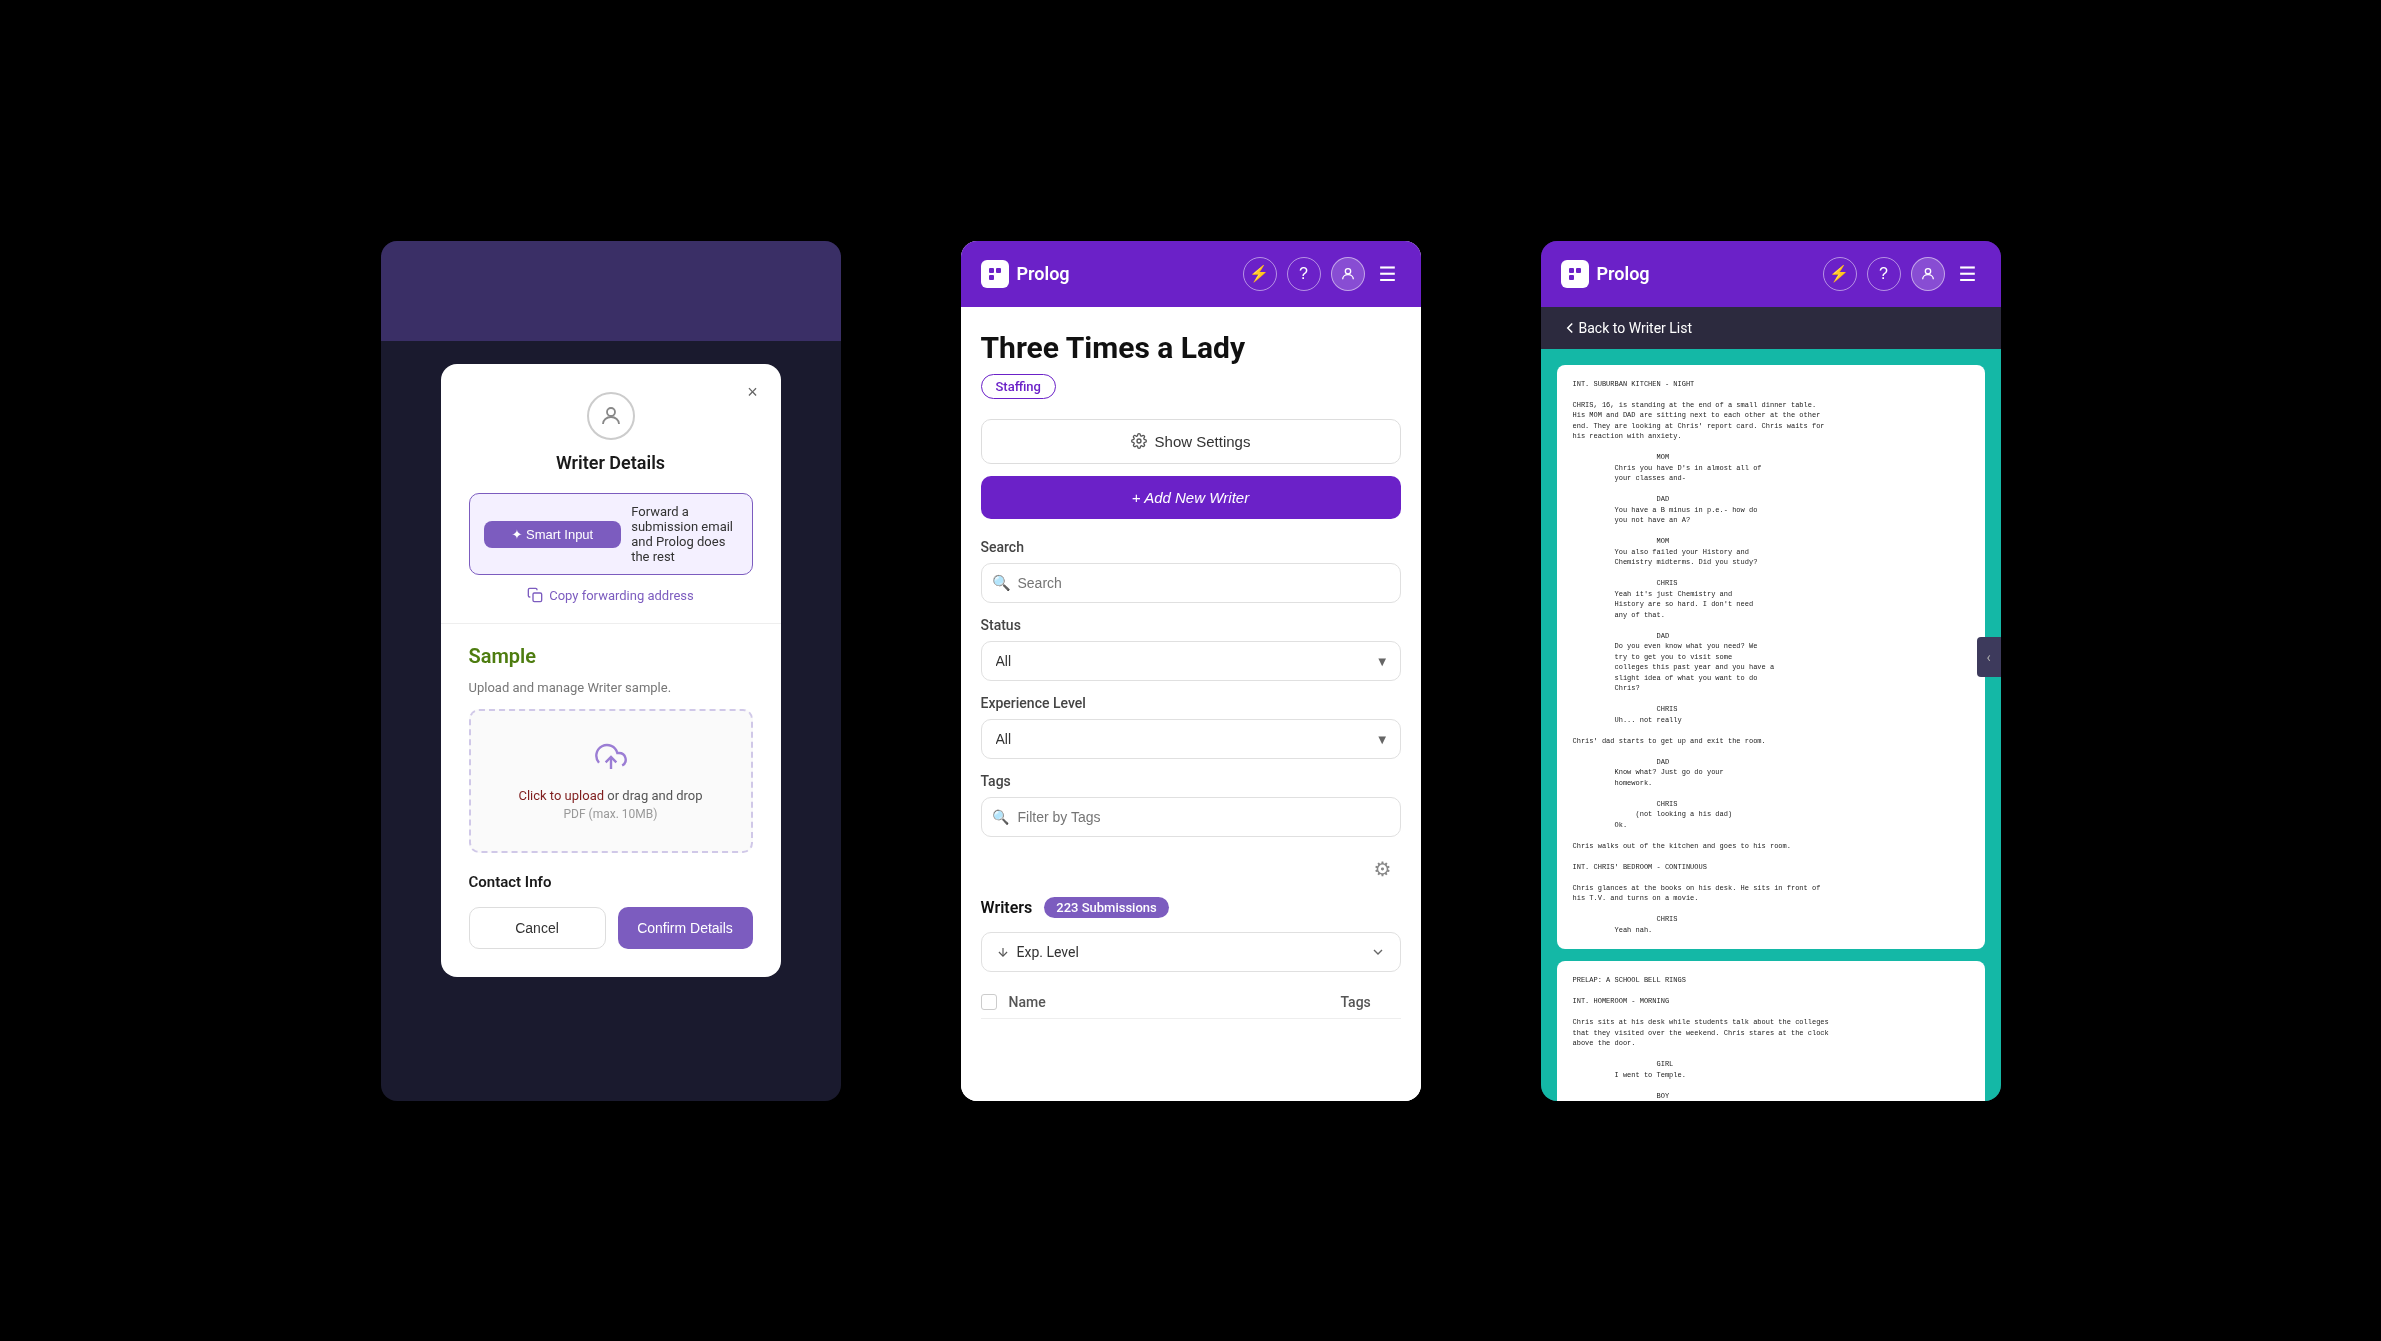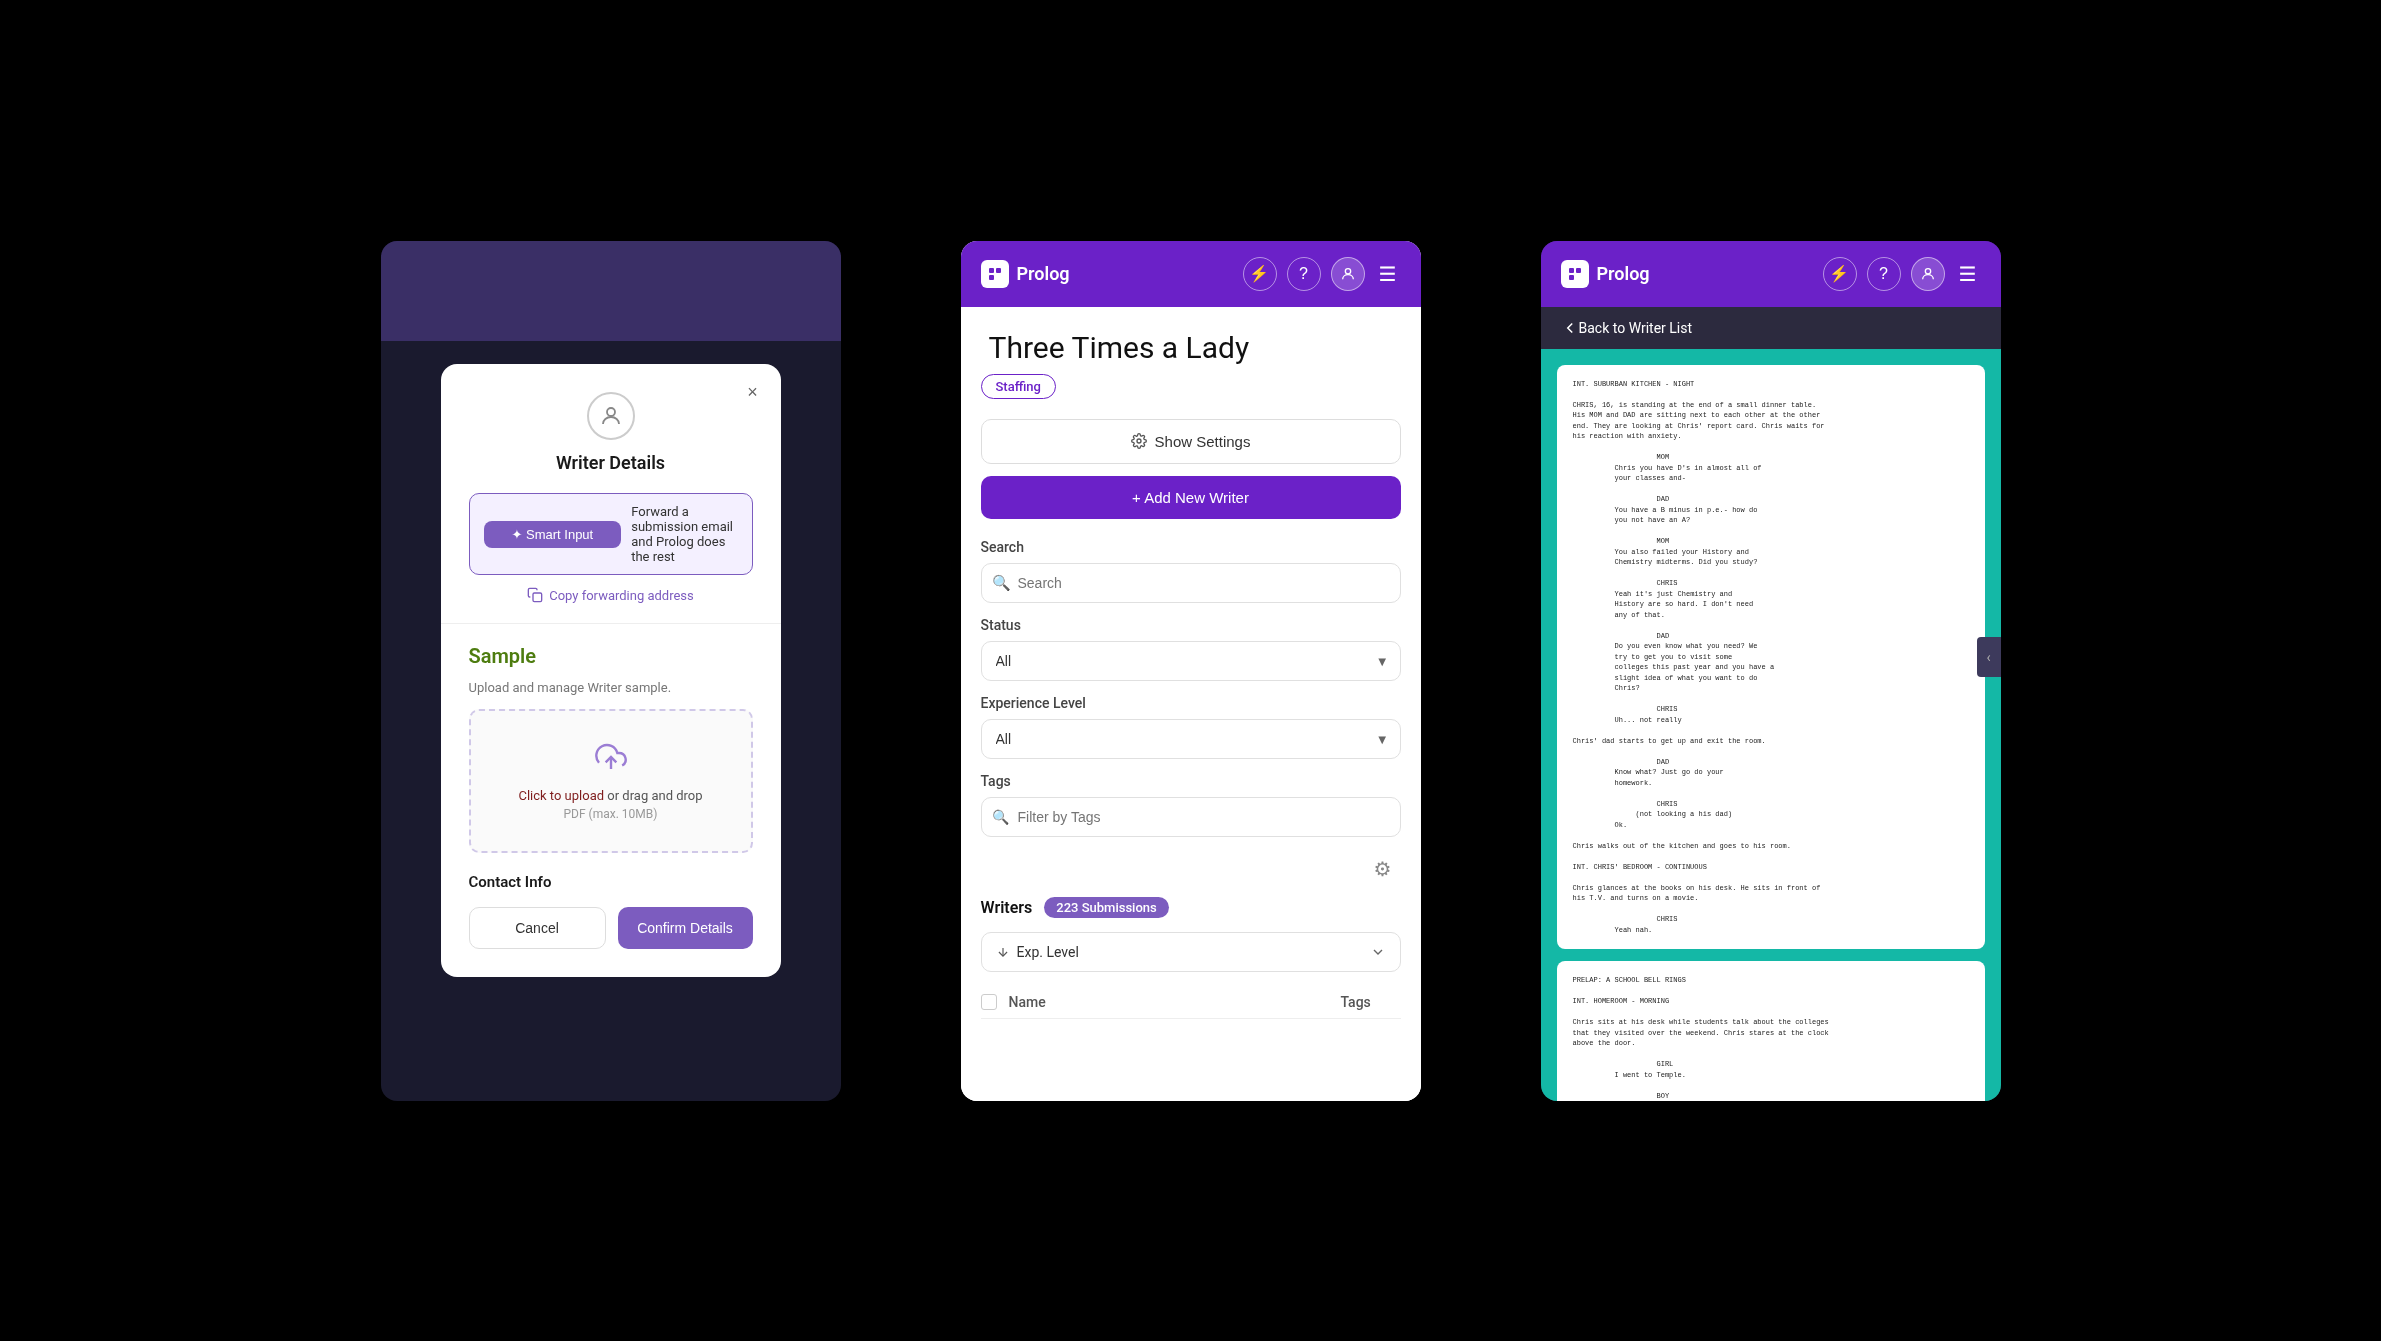--- a/index.html
+++ b/index.html
@@ -267,25 +267,24 @@
       padding: 4px;
     }
     .app-content {
       flex: 1;
       overflow-y: auto;
       padding: 24px 20px;
       background: #fff;
     }
     .project-title {
       font-size: 30px;
-      font-weight: 400;
+      font-weight: 700;
       color: #111;
       margin-bottom: 10px;
       line-height: 1.1;
-      margin-left: 8px;
     }
     .status-badge {
       display: inline-block;
       padding: 4px 14px;
       border-radius: 20px;
       border: 1.5px solid #6b21c8;
       color: #6b21c8;
       font-size: 13px;
       font-weight: 500;
       margin-bottom: 20px;
@@ -313,20 +312,21 @@
       background: #6b21c8;
       color: #fff;
       font-size: 15px;
       font-weight: 500;
       cursor: pointer;
       display: flex;
       align-items: center;
       justify-content: center;
       gap: 8px;
       margin-bottom: 20px;
+      font-style: italic;
     }
     .search-section {
       margin-bottom: 14px;
     }
     .section-label {
       font-size: 14px;
       font-weight: 500;
       color: #444;
       margin-bottom: 8px;
     }

